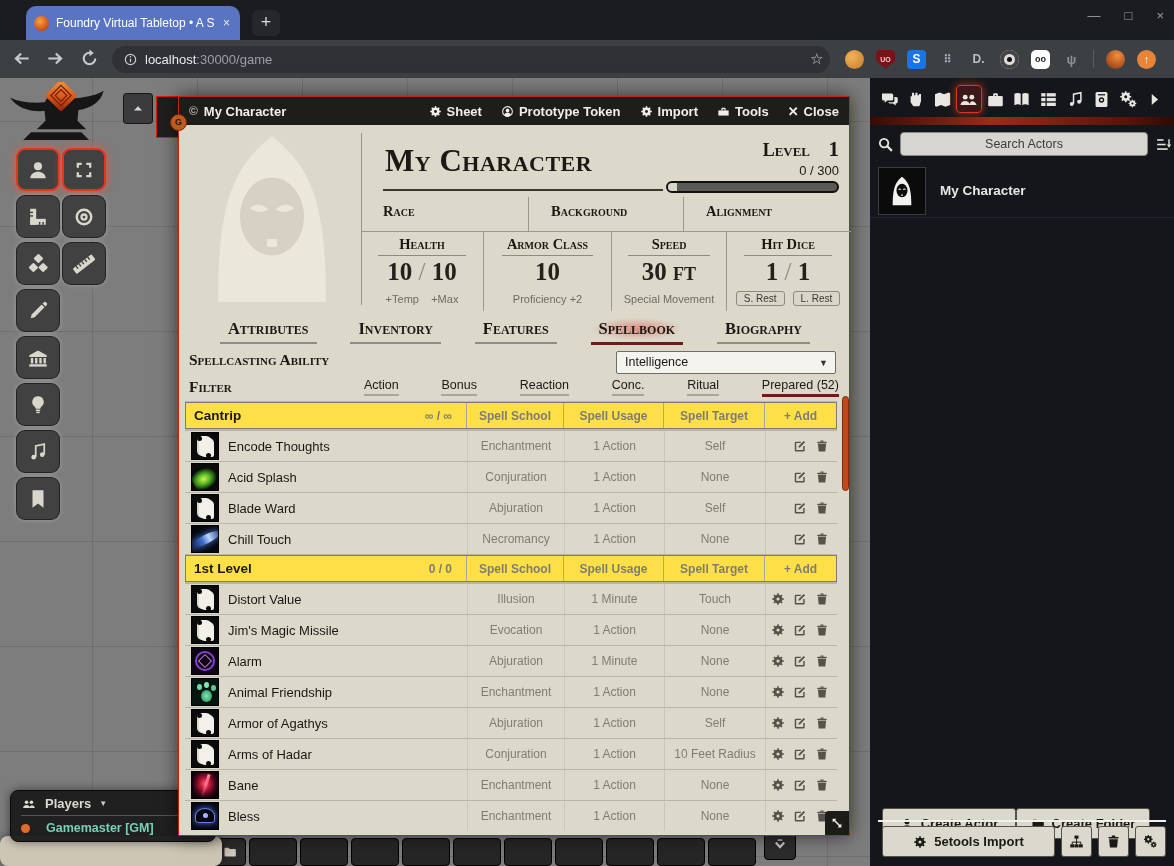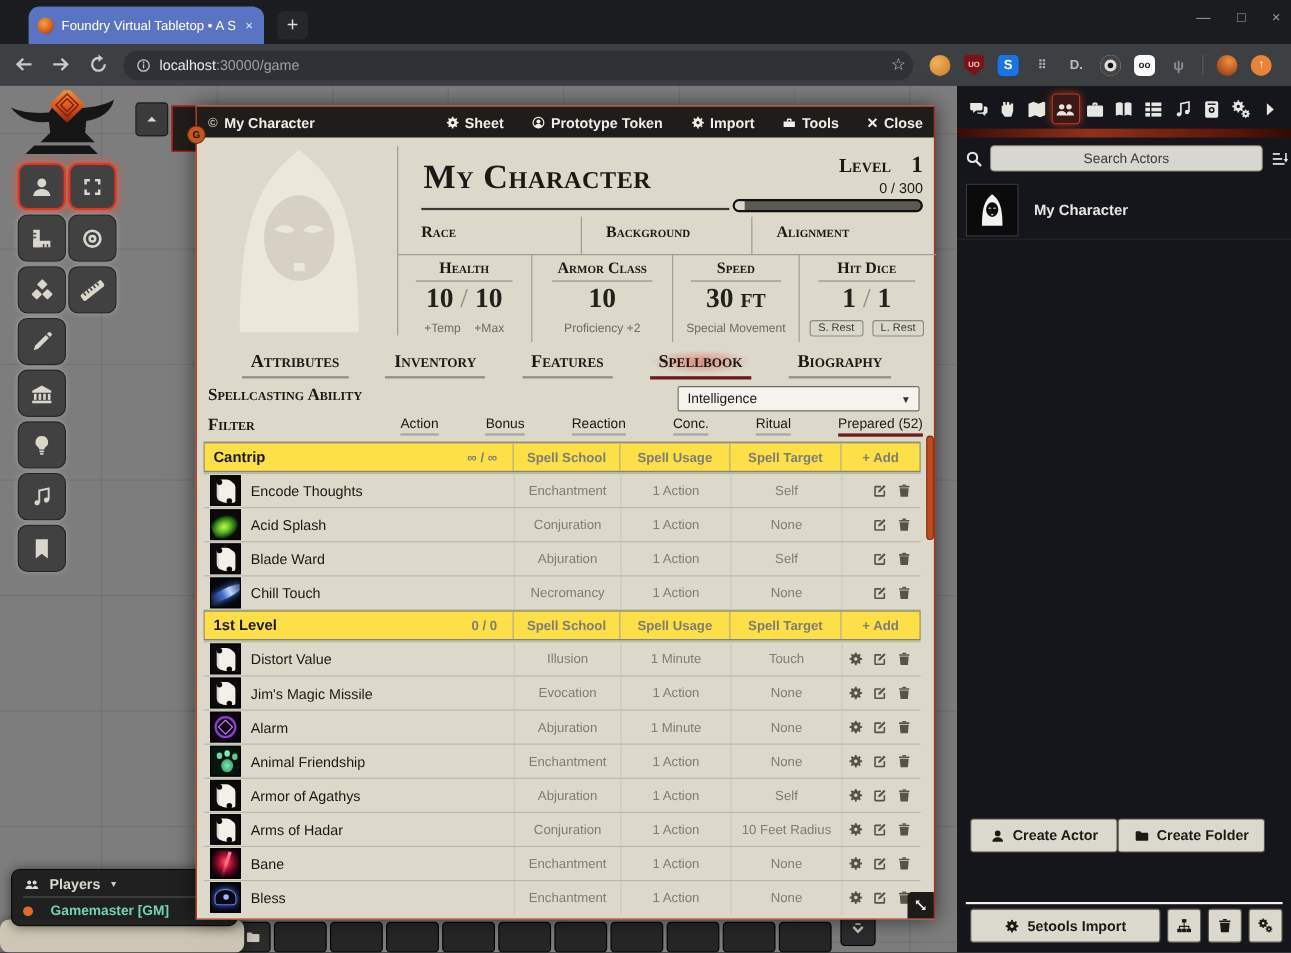--- a/index.html
+++ b/index.html
@@ -75,21 +75,21 @@
   #hotbar-page{position:absolute;left:764px;top:830px;width:32px;height:30px;background:#2c2c2c;border:1px solid #000;border-radius:4px;color:#cfcabc;padding:5px 7px;z-index:1}
 
   
   #bg-frag{position:absolute;left:156px;top:96px;width:24px;height:42px;background:#211f1c;border:1px solid #e8170c;z-index:3}
 
   
   #sheet{position:absolute;left:178px;top:96px;width:672px;height:740px;background:#dcd8ca;border:1px solid #c2250f;box-shadow:0 0 18px rgba(0,0,0,.6);z-index:4}
   #sheet-titlebar{position:absolute;left:0;top:0;width:100%;height:28px;background:#1f1d1a;color:#efeee8;display:flex;align-items:center;font-size:13px;font-weight:bold;padding:0 10px;gap:6px}
   #sheet-titlebar .link{color:#b9b6ad;font-size:12px}
   #sheet-titlebar .spacer{flex:1 1 auto}
-  #sheet-header-buttons{display:flex;gap:25px;}
+  #sheet-header-buttons{display:flex;gap:19px;}
   .hdr-btn{display:flex;align-items:center;gap:5px;color:#efeee8}
   .hdr-btn .icon{width:13px;height:13px}
   .hdr-btn .x{font-size:13px;font-weight:bold}
   #g-badge{position:absolute;left:-9px;top:17px;width:17px;height:17px;border-radius:50%;background:#c2571f;border:1px solid #6e2a0c;color:#2a1206;font-size:9px;font-weight:bold;text-align:center;line-height:15px;z-index:5}
 
   .serifcaps{font-family:"Liberation Serif",serif;font-variant:small-caps;font-weight:bold;color:#1a1914}
   
   #portrait{position:absolute;left:8px;top:34px;width:170px;height:176px;color:#ebe8da}
   #hdr-vline{position:absolute;left:182px;top:36px;width:1px;height:172px;background:#9b988c}
   #char-name{position:absolute;left:206px;top:46px;font-size:31px;letter-spacing:.5px}
@@ -187,21 +187,21 @@
   #sb-redbar{position:absolute;left:0;top:39px;width:304px;height:8px;background:linear-gradient(90deg,#380b04,#93301a 40%,#571408 85%,#300a04)}
   #sb-search-row{position:absolute;left:0;top:51px;width:304px;height:30px;display:flex;align-items:center}
   #sb-search-row .sicon{width:17px;height:17px;color:#e8e6e0;margin:0 6px 0 7px}
   #actor-search{width:248px;height:24px;background:#d8d6d0;border:1px solid #8a887e;border-radius:4px;font-size:12.5px;text-align:center;color:#222;font-family:"Liberation Sans",sans-serif}
   #actor-search::placeholder{color:#3c3b35;opacity:1}
   #sb-search-row .ficon{width:17px;height:17px;color:#e8e6e0;margin-left:7px}
   #dir-list{position:absolute;left:0;top:86px;width:304px}
   .dir-entry{display:flex;align-items:center;height:54px;padding:3px 8px;border-bottom:1px solid #23252d}
   .dir-avatar{width:48px;height:48px;background:#0b0b0b;border:1px solid #3a3c44;color:#f2f2ee;padding:4px 10px}
   .dir-name{color:#e8e6e0;font-weight:bold;font-size:13.5px;margin-left:14px}
-  #sb-create-row{position:absolute;left:12px;top:666px;width:268px;display:flex;}
+  #sb-create-row{position:absolute;left:12px;top:730px;width:268px;display:flex;}
   .sb-btn{height:31px;background:#dbd8cd;border:1px solid #55524a;border-radius:3px;color:#1a1914;font-weight:bold;font-size:13px;display:flex;align-items:center;justify-content:center;gap:7px}
   .sb-btn .icon{width:14px;height:14px}
   #create-actor-btn{flex:1 1 48%}
   #create-folder-btn{flex:1 1 48%}
   #sb-line{position:absolute;left:8px;top:742px;width:288px;height:2px;background:#f2f1ec}
   #sb-bottom-row{position:absolute;left:12px;top:748px;width:284px;display:flex;gap:6px}
   #import-btn{flex:1 1 auto}
   .sb-sq{width:31px;height:31px;flex:0 0 31px;background:#dbd8cd;border:1px solid #55524a;border-radius:3px;color:#1a1914;display:flex;align-items:center;justify-content:center}
   .sb-sq .icon{width:15px;height:15px}
 </style>

